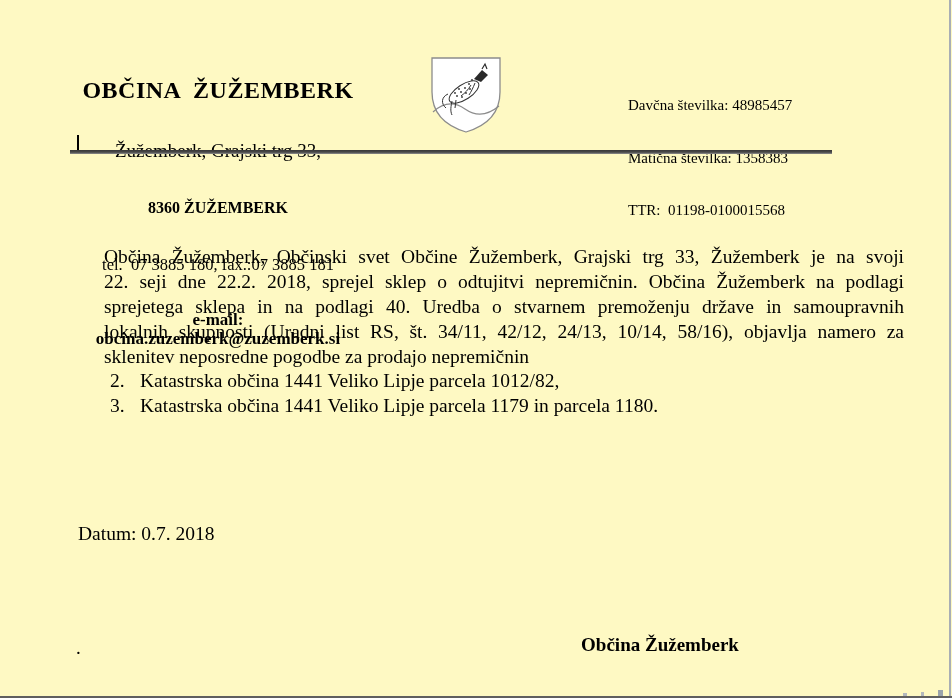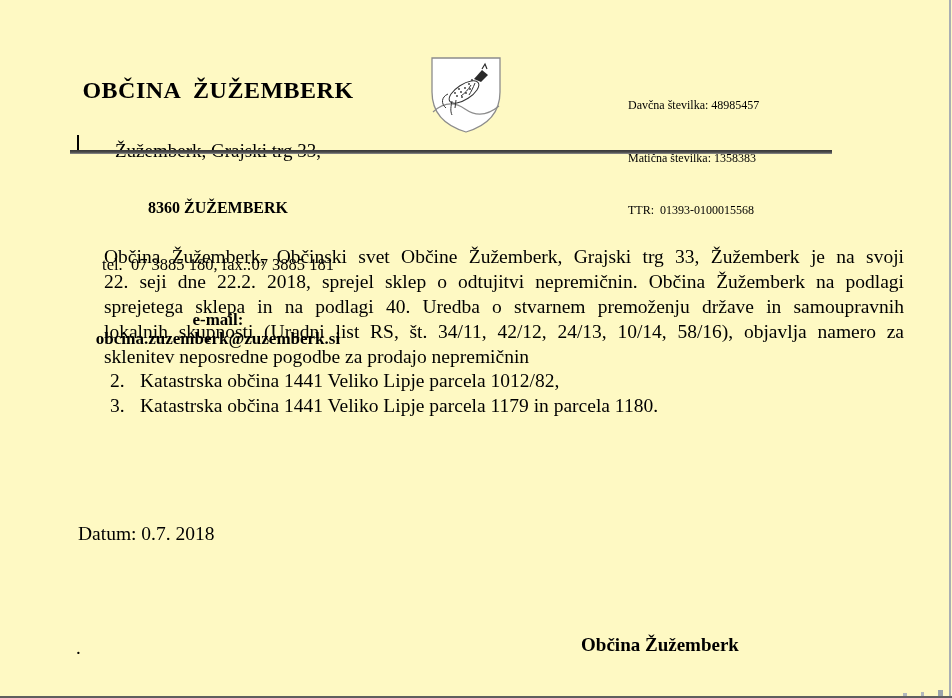--- a/index.html
+++ b/index.html
@@ -25,21 +25,21 @@
   .org-addr2   { font-size:16px; font-weight:bold; line-height:22px; }
   .org-tel     { font-size:16.5px; line-height:19px;text-align:center; }
   .org-email   { font-size:17px; font-weight:bold; line-height:19px; }
 
   .crest {
     position:absolute; left:424px; top:54px; width:84px; height:82px;
   }
 
   .info-block {
     position:absolute; left:628px; top:62px;
-    font-size:12px; line-height:17.5px; white-space:pre-wrap;
+    font-size:15px; line-height:17.5px; white-space:pre-wrap;
   }
 
   .divider {
     position:absolute; left:70px; top:150px; width:762px; height:4px;
     background:linear-gradient(to bottom, #383838 0%, #4a4a4a 55%, #8f8f8f 100%);
   }
   .text-cursor {
     position:absolute; left:77px; top:135px; width:2px; height:17px;
     background:#000;
   }
@@ -134,21 +134,21 @@
       <circle cx="46" cy="35" r="0.9" fill="#333"></circle>
         <circle cx="35" cy="35" r="0.9" fill="#333"></circle>
       <circle cx="48" cy="26" r="0.9" fill="#333"></circle>
         <circle cx="31" cy="39" r="0.9" fill="#333"></circle>
     </svg>
   </div>
 
   <div class="info-block">
     <div>Davčna številka: 48985457</div>
     <div>Matična številka: 1358383</div>
-    <div>TTR:  01393-0100015568</div>
+    <div>TTR:  01198-0100015568</div>
   </div>
 
   <div class="text-cursor"></div>
   <div class="divider"></div>
 
   <div class="paragraph">
     <div class="pline just">Občina Žužemberk, Občinski svet Občine Žužemberk, Grajski trg 33, Žužemberk je na svoji</div>
     <div class="pline just">22. seji dne 22.2. 2018, sprejel sklep o odtujitvi nepremičnin. Občina Žužemberk na podlagi</div>
     <div class="pline just">sprejetega sklepa in na podlagi 40. Uredba o stvarnem premoženju države in samoupravnih</div>
     <div class="pline just">lokalnih skupnosti (Uradni list RS, št. 34/11, 42/12, 24/13, 10/14, 58/16), objavlja namero za</div>

